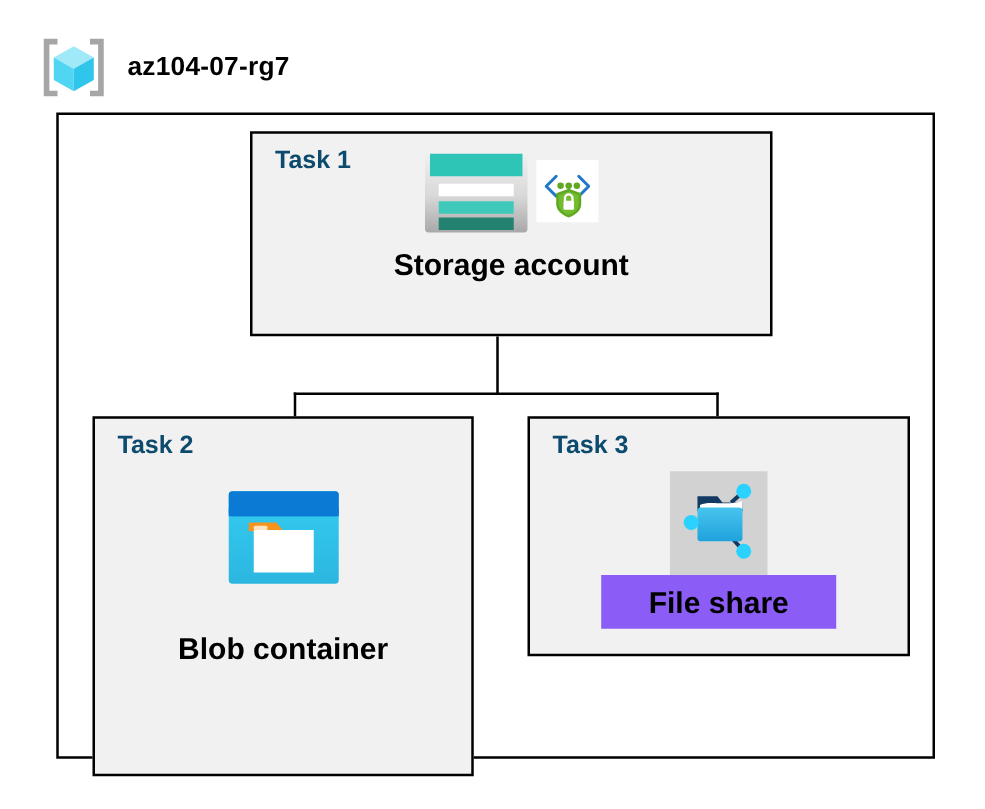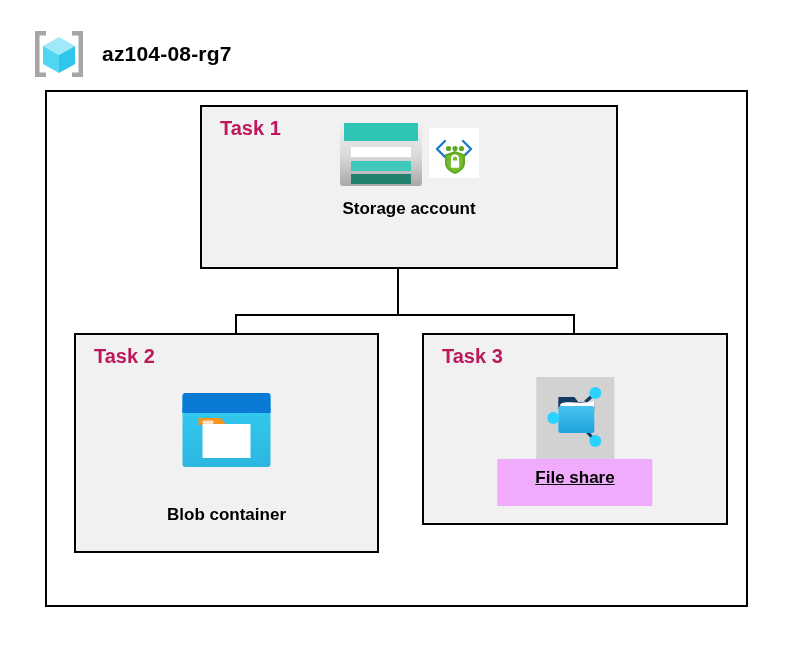--- a/index.html
+++ b/index.html
@@ -50,42 +50,42 @@
   }
 
   
   .task-box {
     position: absolute;
     box-sizing: border-box;
     border: 2px solid #000000;
     background: #f1f1f1;
   }
   #task-1-box { left: 153px; top: 13px;  width: 418px; height: 164px; }
-  #task-2-box { left: 27px;  top: 241px; width: 305px; height: 220px; }
+  #task-2-box { left: 27px;  top: 241px; width: 305px; height: 288px; }
   #task-3-box { left: 375px; top: 241px; width: 306px; height: 192px; }
 
   .task-label {
     position: absolute;
     left: 18px;
     top: 10px;
     font-size: 20px;
     font-weight: bold;
-    color: #be185d;
+    color: #0c4a6e;
     white-space: nowrap;
   }
 
   
   .node {
     position: absolute;
     display: flex;
     flex-direction: column;
     align-items: center;
   }
   .node-caption {
-    font-size: 17px;
+    font-size: 24px;
     font-weight: bold;
     color: #000000;
     white-space: nowrap;
     text-align: center;
   }
 
   
   #node-storage-account {
     left: 50%;
     transform: translateX(-50%);
@@ -115,24 +115,23 @@
     top: 42px;
   }
   #node-file-share .icon-highlight {
     background: #d2d2d2;
     padding: 8px 8px 4px 8px;
     display: flex;
     align-items: center;
     justify-content: center;
   }
   #node-file-share .node-caption {
-    background: #f0abfc;
-    padding: 9px 38px 18px 38px;
+    background: #8b5cf6;
+    padding: 9px 38px 6px 38px;
     margin-top: 0px;
-    text-decoration: underline;
   }
 
   
   .connector {
     position: absolute;
     background: #000000;
   }
   #conn-trunk     { left: 350px; top: 177px; width: 2px;   height: 46px; }
   #conn-bus       { left: 188px; top: 222px; width: 340px; height: 2px; }
   #conn-drop-left { left: 188px; top: 222px; width: 2px;   height: 60px; }
@@ -149,21 +148,21 @@
 
       <path d="M42 5 L53 5 L53 51 L42 51 L42 46.5 L48.5 46.5 L48.5 9.5 L42 9.5 Z" fill="#a6a6a6"></path>
 
       <path d="M29 11 L45 20 L29 29 L13 20 Z" fill="#9fe9f8"></path>
 
       <path d="M13 20 L29 29 L29 47 L13 38 Z" fill="#50d6f2"></path>
 
       <path d="M45 20 L45 38 L29 47 L29 29 Z" fill="#30c5ea"></path>
     </svg>
   </div>
-  <div id="rg-title">az104-08-rg7</div>
+  <div id="rg-title">az104-07-rg7</div>
 </div>
 
 <div id="rg-container">
 
   <div class="connector" id="conn-trunk"></div>
   <div class="connector" id="conn-bus"></div>
   <div class="connector" id="conn-drop-left"></div>
   <div class="connector" id="conn-drop-right"></div>
 
   <div class="task-box" id="task-1-box">

